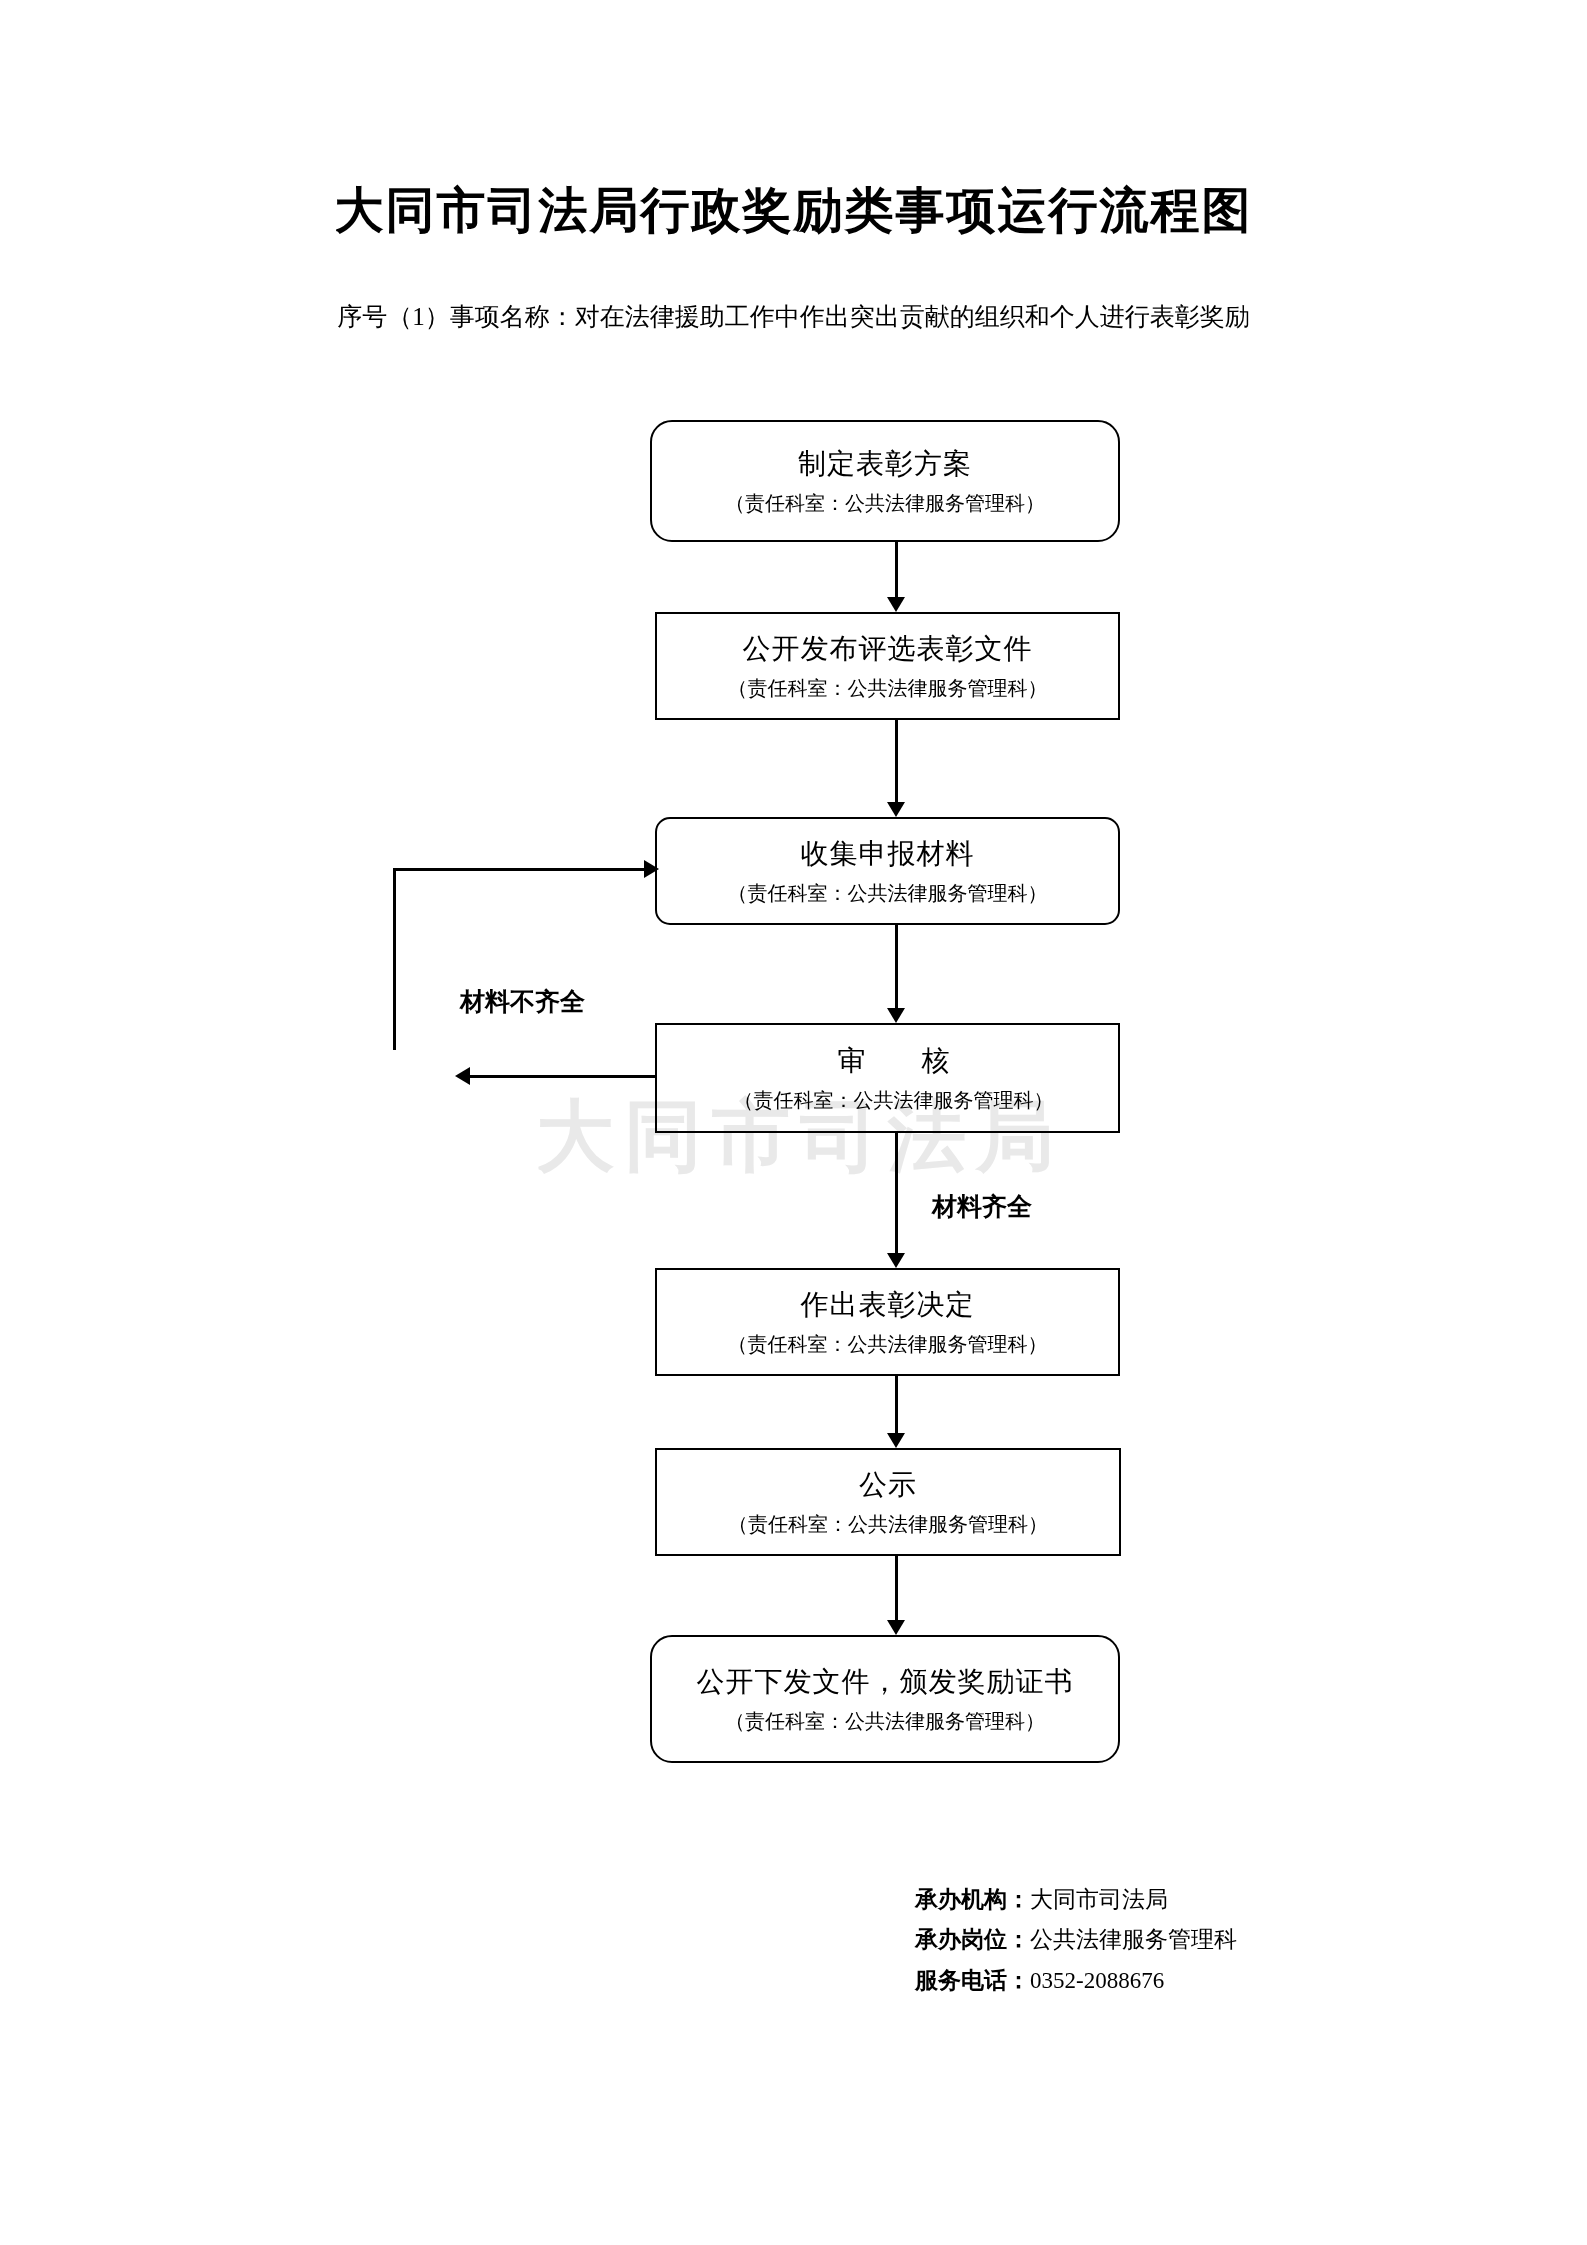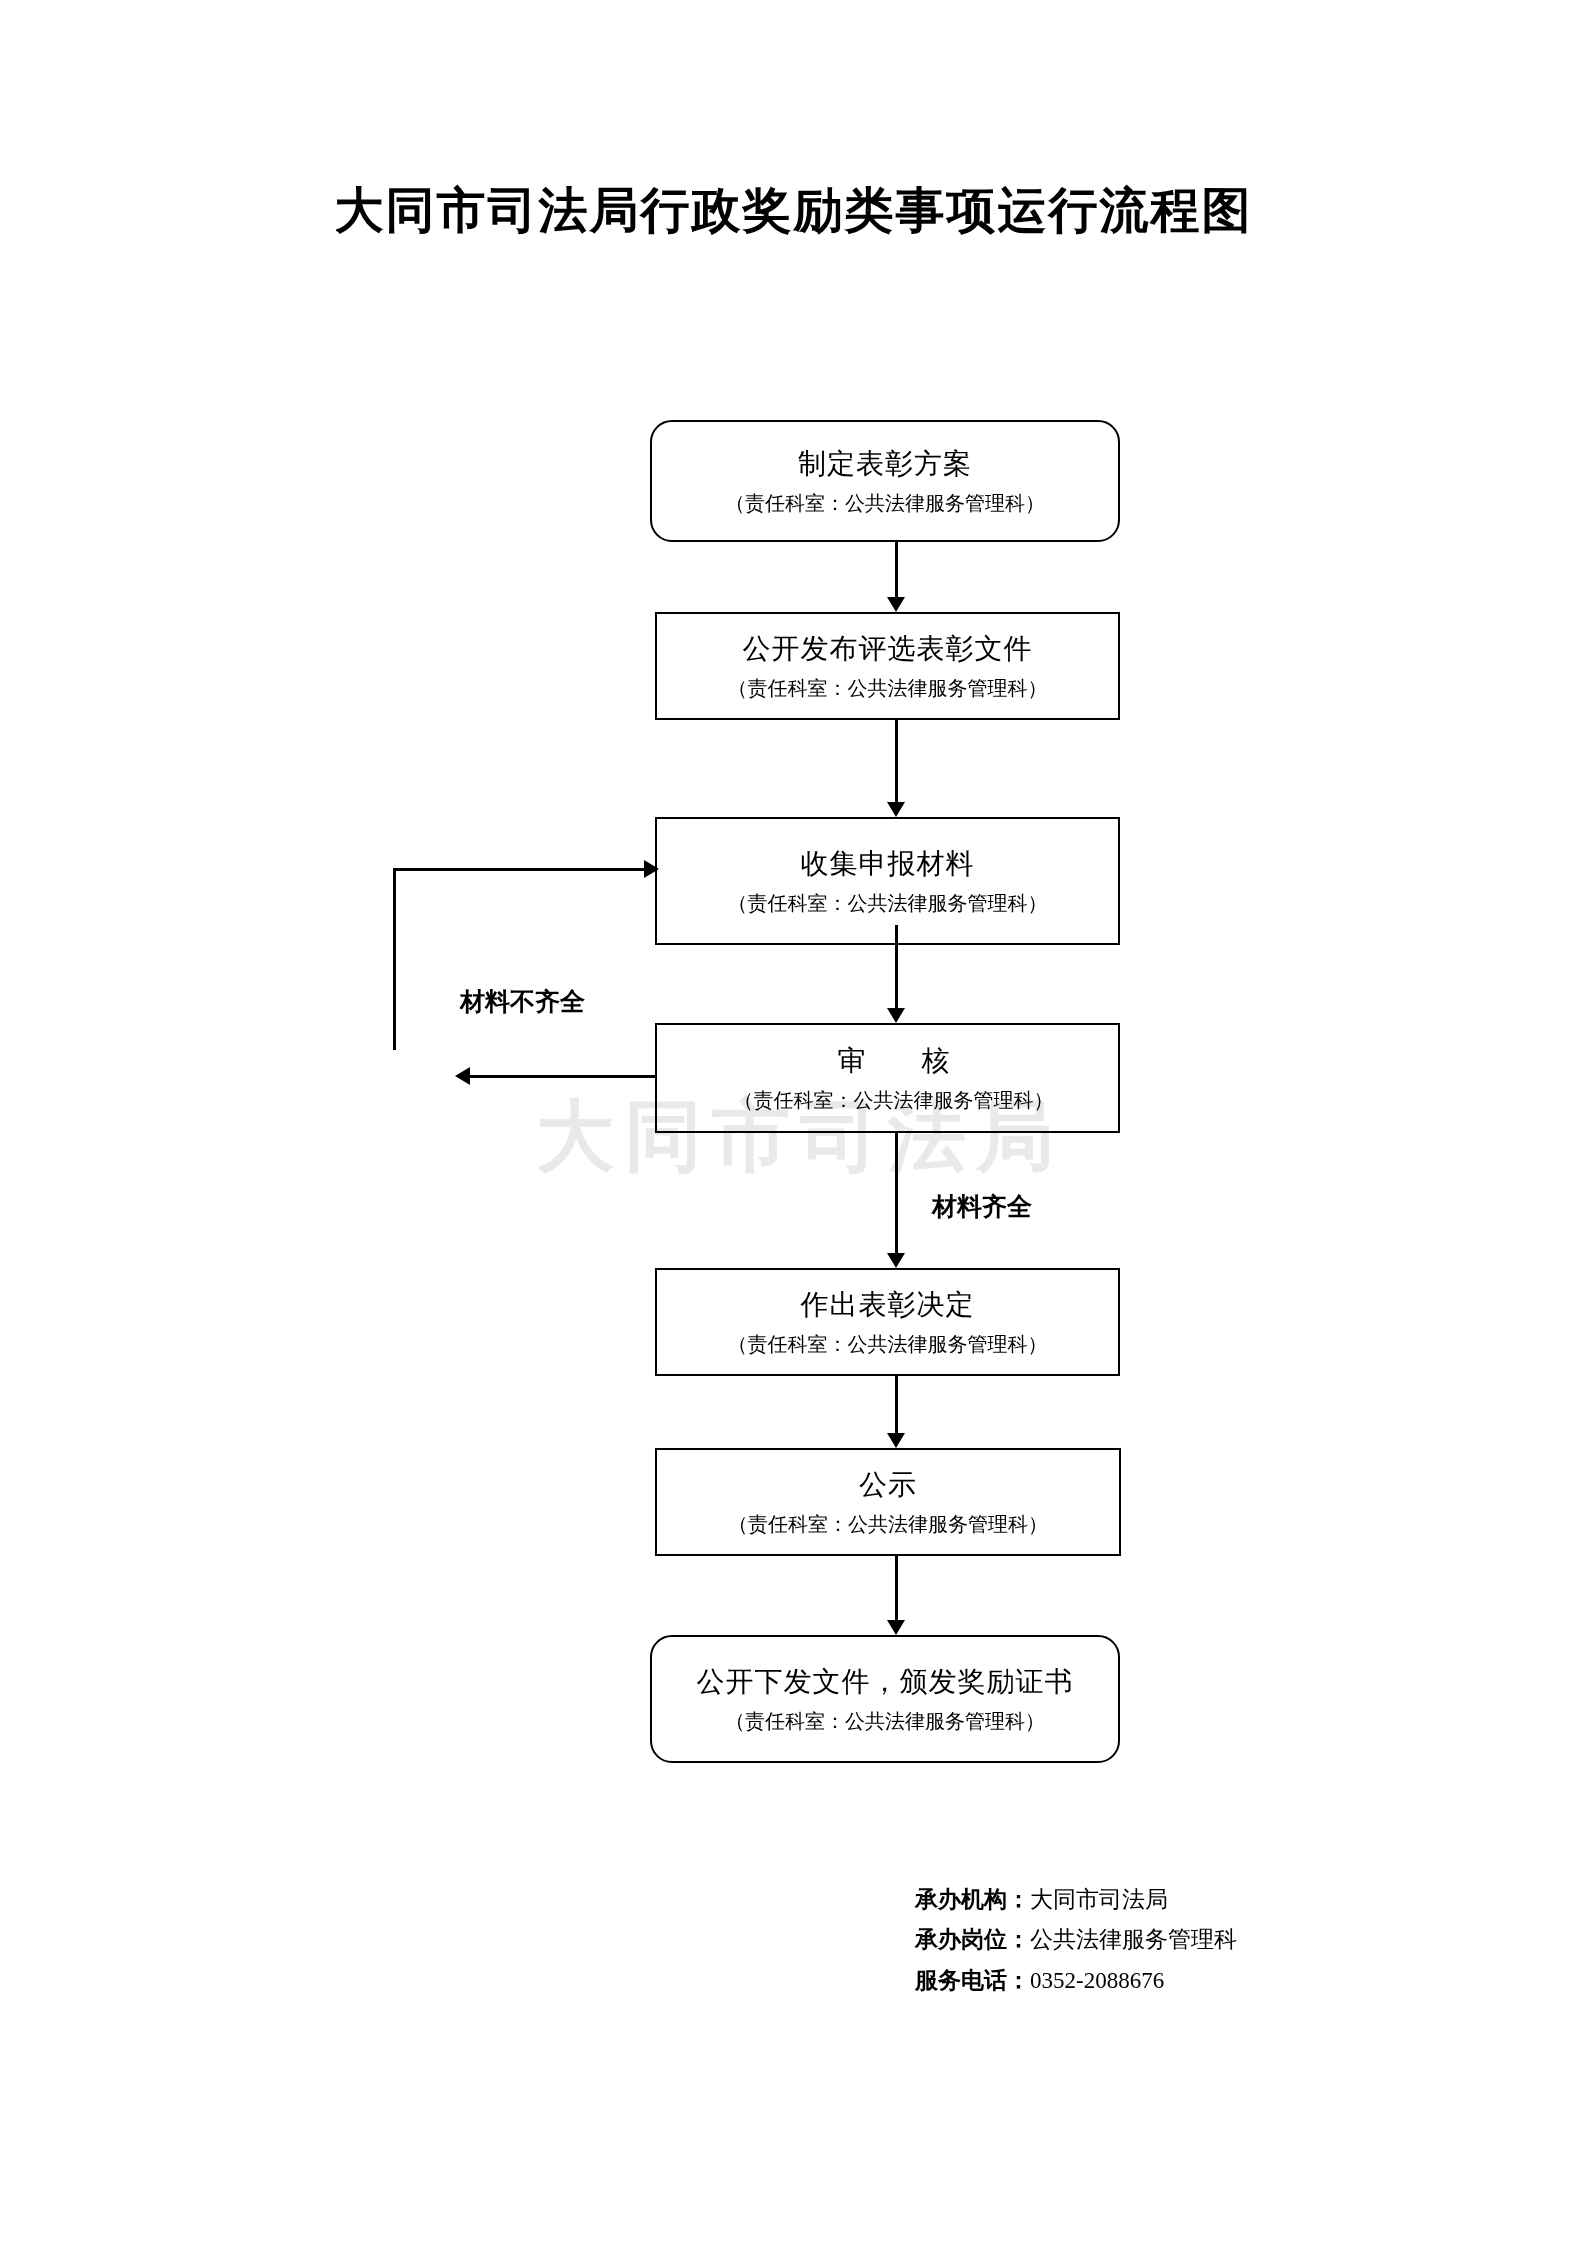--- a/index.html
+++ b/index.html
@@ -148,40 +148,41 @@
   .footer .lbl {
     font-weight: bold;
   }
 </style>
 </head>
 <body>
 
 <div id="page">
 
   <div class="title">大同市司法局行政奖励类事项运行流程图</div>
+  <div class="subtitle">序号（1）事项名称：对在法律援助工作中作出突出贡献的组织和个人进行表彰奖励</div>
 
   <div class="watermark">大同市司法局</div>
 
   <div class="node rounded" style="left:650px; top:420px; width:470px; height:122px;">
     <div class="line1">制定表彰方案</div>
     <div class="line2">（责任科室：公共法律服务管理科）</div>
   </div>
 
   <div class="vline" style="left:895px; top:542px; height:60px;"></div>
   <div class="arrow-down" style="left:887px; top:597px;"></div>
 
   <div class="node" style="left:655px; top:612px; width:465px; height:108px;">
     <div class="line1">公开发布评选表彰文件</div>
     <div class="line2">（责任科室：公共法律服务管理科）</div>
   </div>
 
   <div class="vline" style="left:895px; top:720px; height:87px;"></div>
   <div class="arrow-down" style="left:887px; top:802px;"></div>
 
-  <div class="node" style="left:655px; top:817px; width:465px; height:128px;">
+  <div class="node" style="left:655px; top:817px; width:465px; height:108px;border-radius:15px;">
     <div class="line1">收集申报材料</div>
     <div class="line2">（责任科室：公共法律服务管理科）</div>
   </div>
 
   <div class="vline" style="left:895px; top:925px; height:88px;"></div>
   <div class="arrow-down" style="left:887px; top:1008px;"></div>
 
   <div class="node" style="left:655px; top:1023px; width:465px; height:110px;padding-left:12px;">
     <div class="line1 spaced">审　核</div>
     <div class="line2">（责任科室：公共法律服务管理科）</div>

